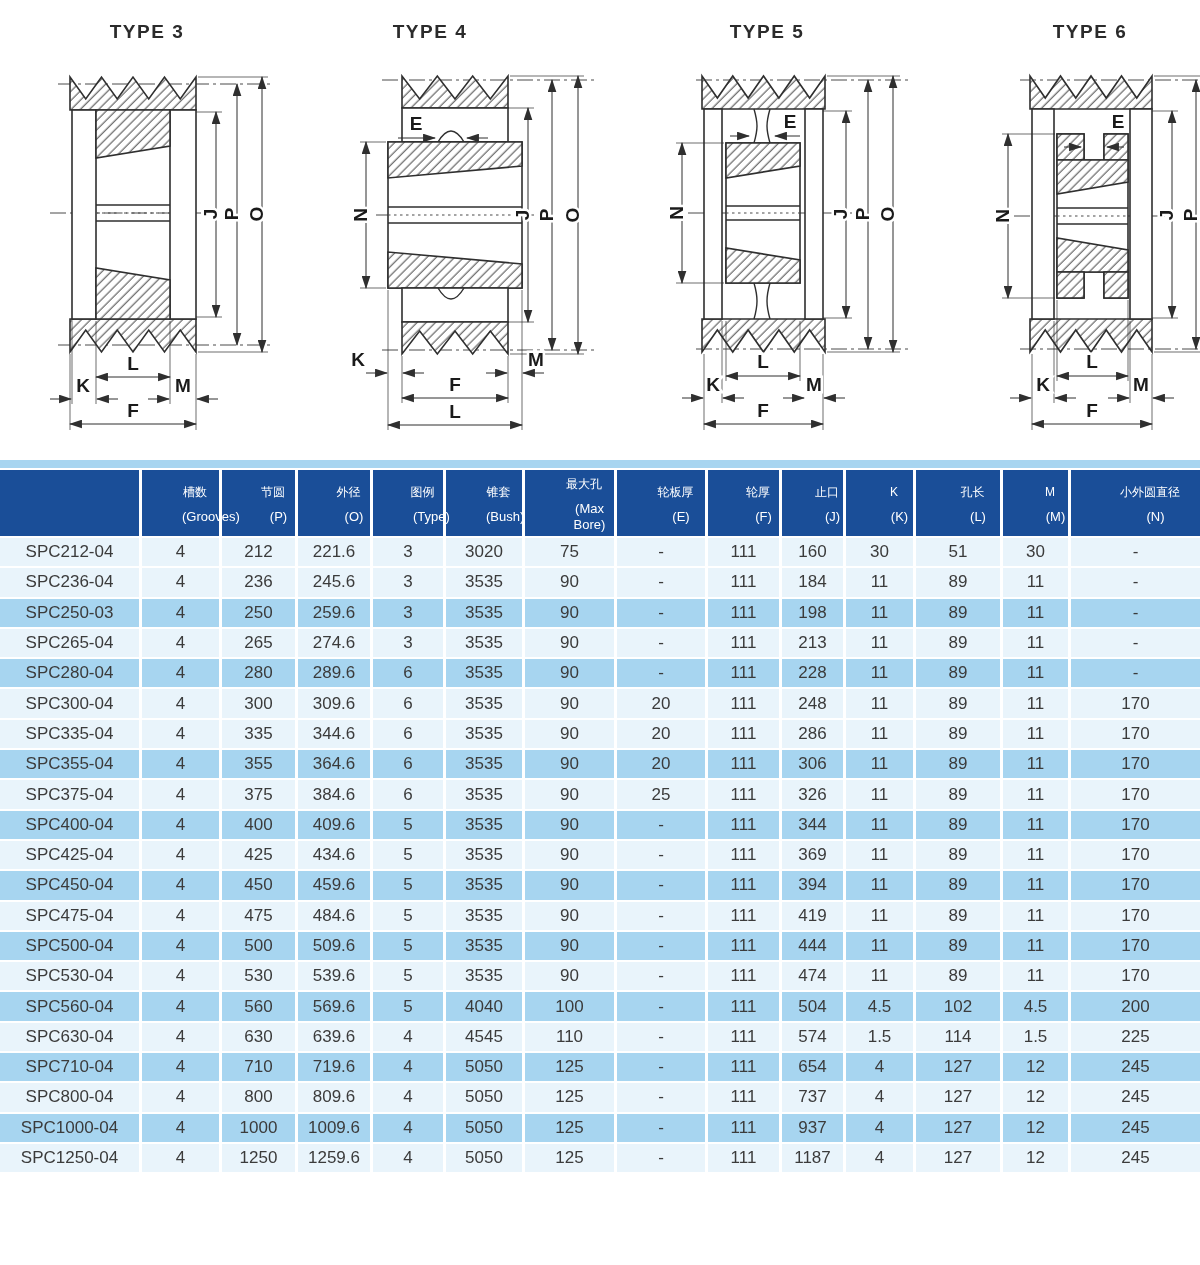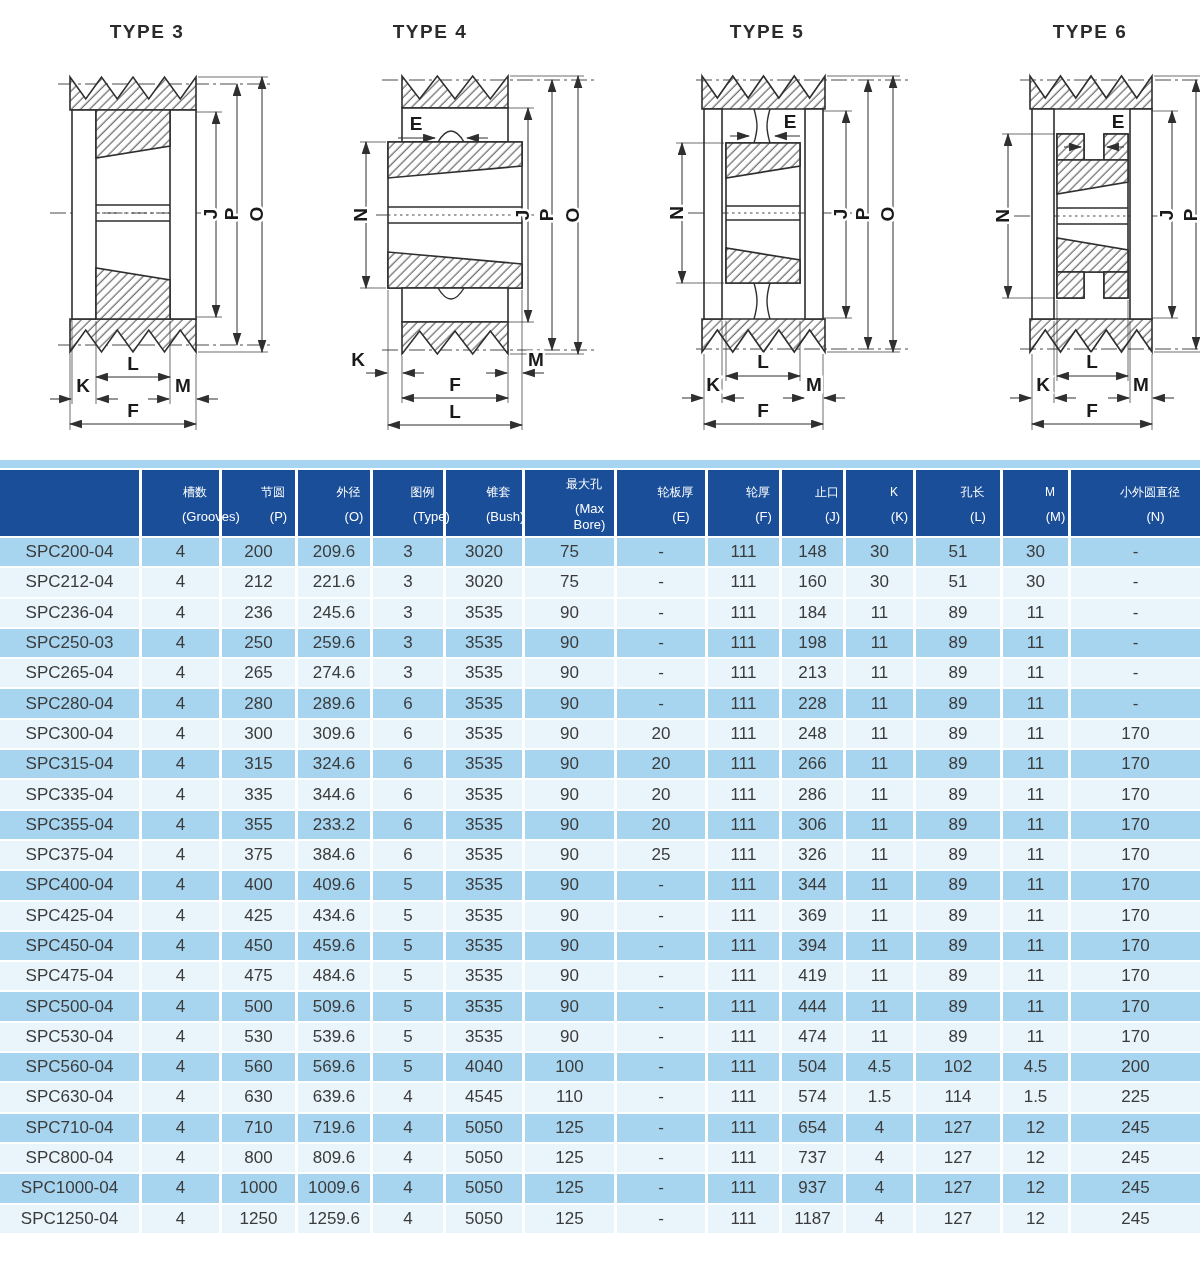--- a/index.html
+++ b/index.html
@@ -371,36 +371,20 @@
             <div class="zh">M</div>
             <div class="en">(M)</div>
           </th>
           <th>
             <div class="zh">小外圆直径</div>
             <div class="en">(N)</div>
           </th>
         </tr>
       </thead>
     <tbody>
-        <tr class="odd">
-          <td>SPC200-04</td>
-          <td>4</td>
-          <td>200</td>
-          <td>209.6</td>
-          <td>3</td>
-          <td>3020</td>
-          <td>75</td>
-          <td>-</td>
-          <td>111</td>
-          <td>148</td>
-          <td>30</td>
-          <td>51</td>
-          <td>30</td>
-          <td>-</td>
-        </tr>
         <tr class="even">
           <td>SPC212-04</td>
           <td>4</td>
           <td>212</td>
           <td>221.6</td>
           <td>3</td>
           <td>3020</td>
           <td>75</td>
           <td>-</td>
           <td>111</td>
@@ -483,57 +467,41 @@
           <td>3535</td>
           <td>90</td>
           <td>20</td>
           <td>111</td>
           <td>248</td>
           <td>11</td>
           <td>89</td>
           <td>11</td>
           <td>170</td>
         </tr>
-        <tr class="odd">
-          <td>SPC315-04</td>
-          <td>4</td>
-          <td>315</td>
-          <td>324.6</td>
-          <td>6</td>
-          <td>3535</td>
-          <td>90</td>
-          <td>20</td>
-          <td>111</td>
-          <td>266</td>
-          <td>11</td>
-          <td>89</td>
-          <td>11</td>
-          <td>170</td>
-        </tr>
         <tr class="even">
           <td>SPC335-04</td>
           <td>4</td>
           <td>335</td>
           <td>344.6</td>
           <td>6</td>
           <td>3535</td>
           <td>90</td>
           <td>20</td>
           <td>111</td>
           <td>286</td>
           <td>11</td>
           <td>89</td>
           <td>11</td>
           <td>170</td>
         </tr>
         <tr class="odd">
           <td>SPC355-04</td>
           <td>4</td>
           <td>355</td>
-          <td>233.2</td>
+          <td>364.6</td>
           <td>6</td>
           <td>3535</td>
           <td>90</td>
           <td>20</td>
           <td>111</td>
           <td>306</td>
           <td>11</td>
           <td>89</td>
           <td>11</td>
           <td>170</td>

